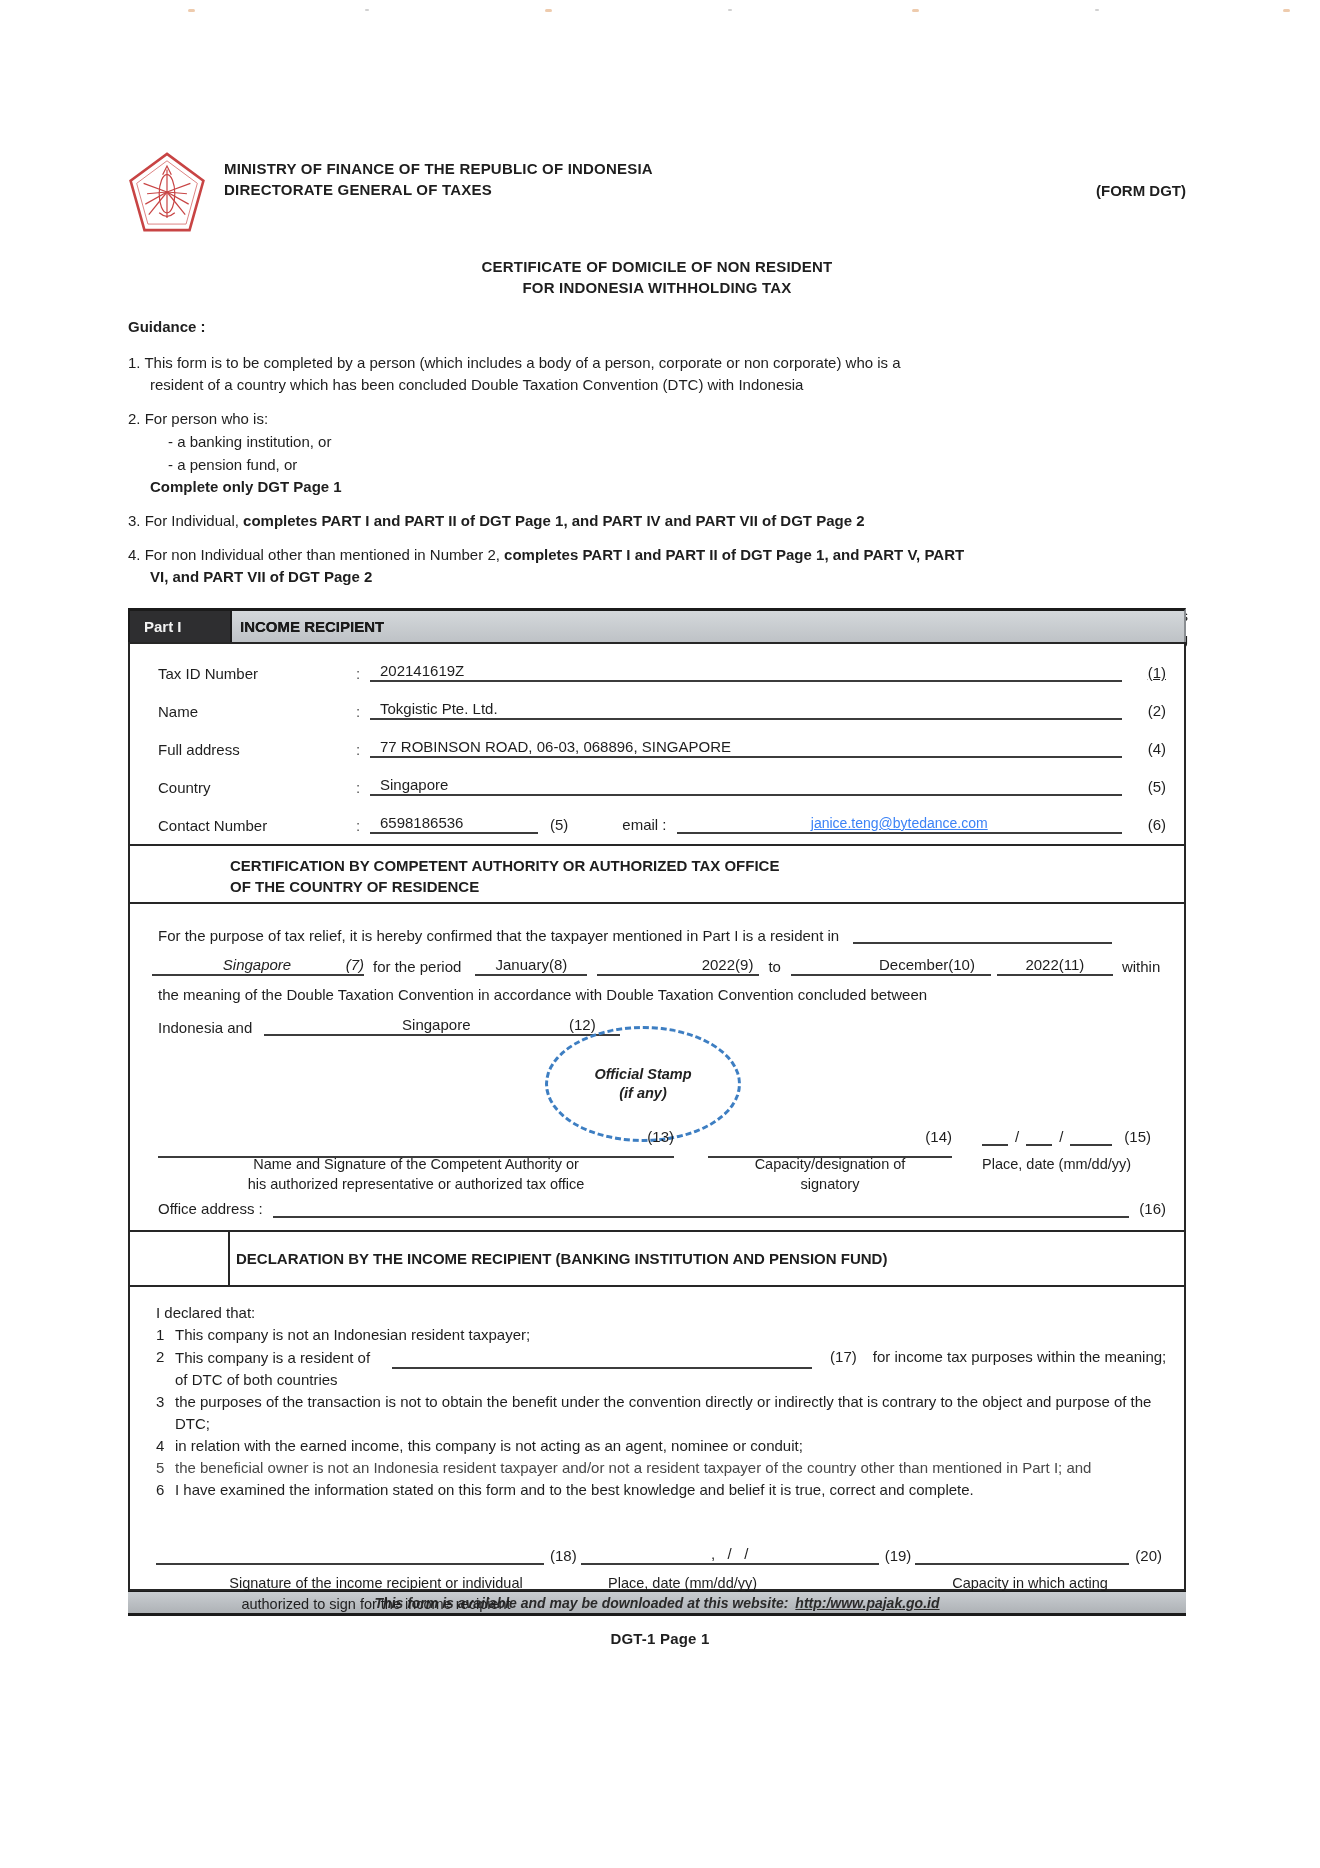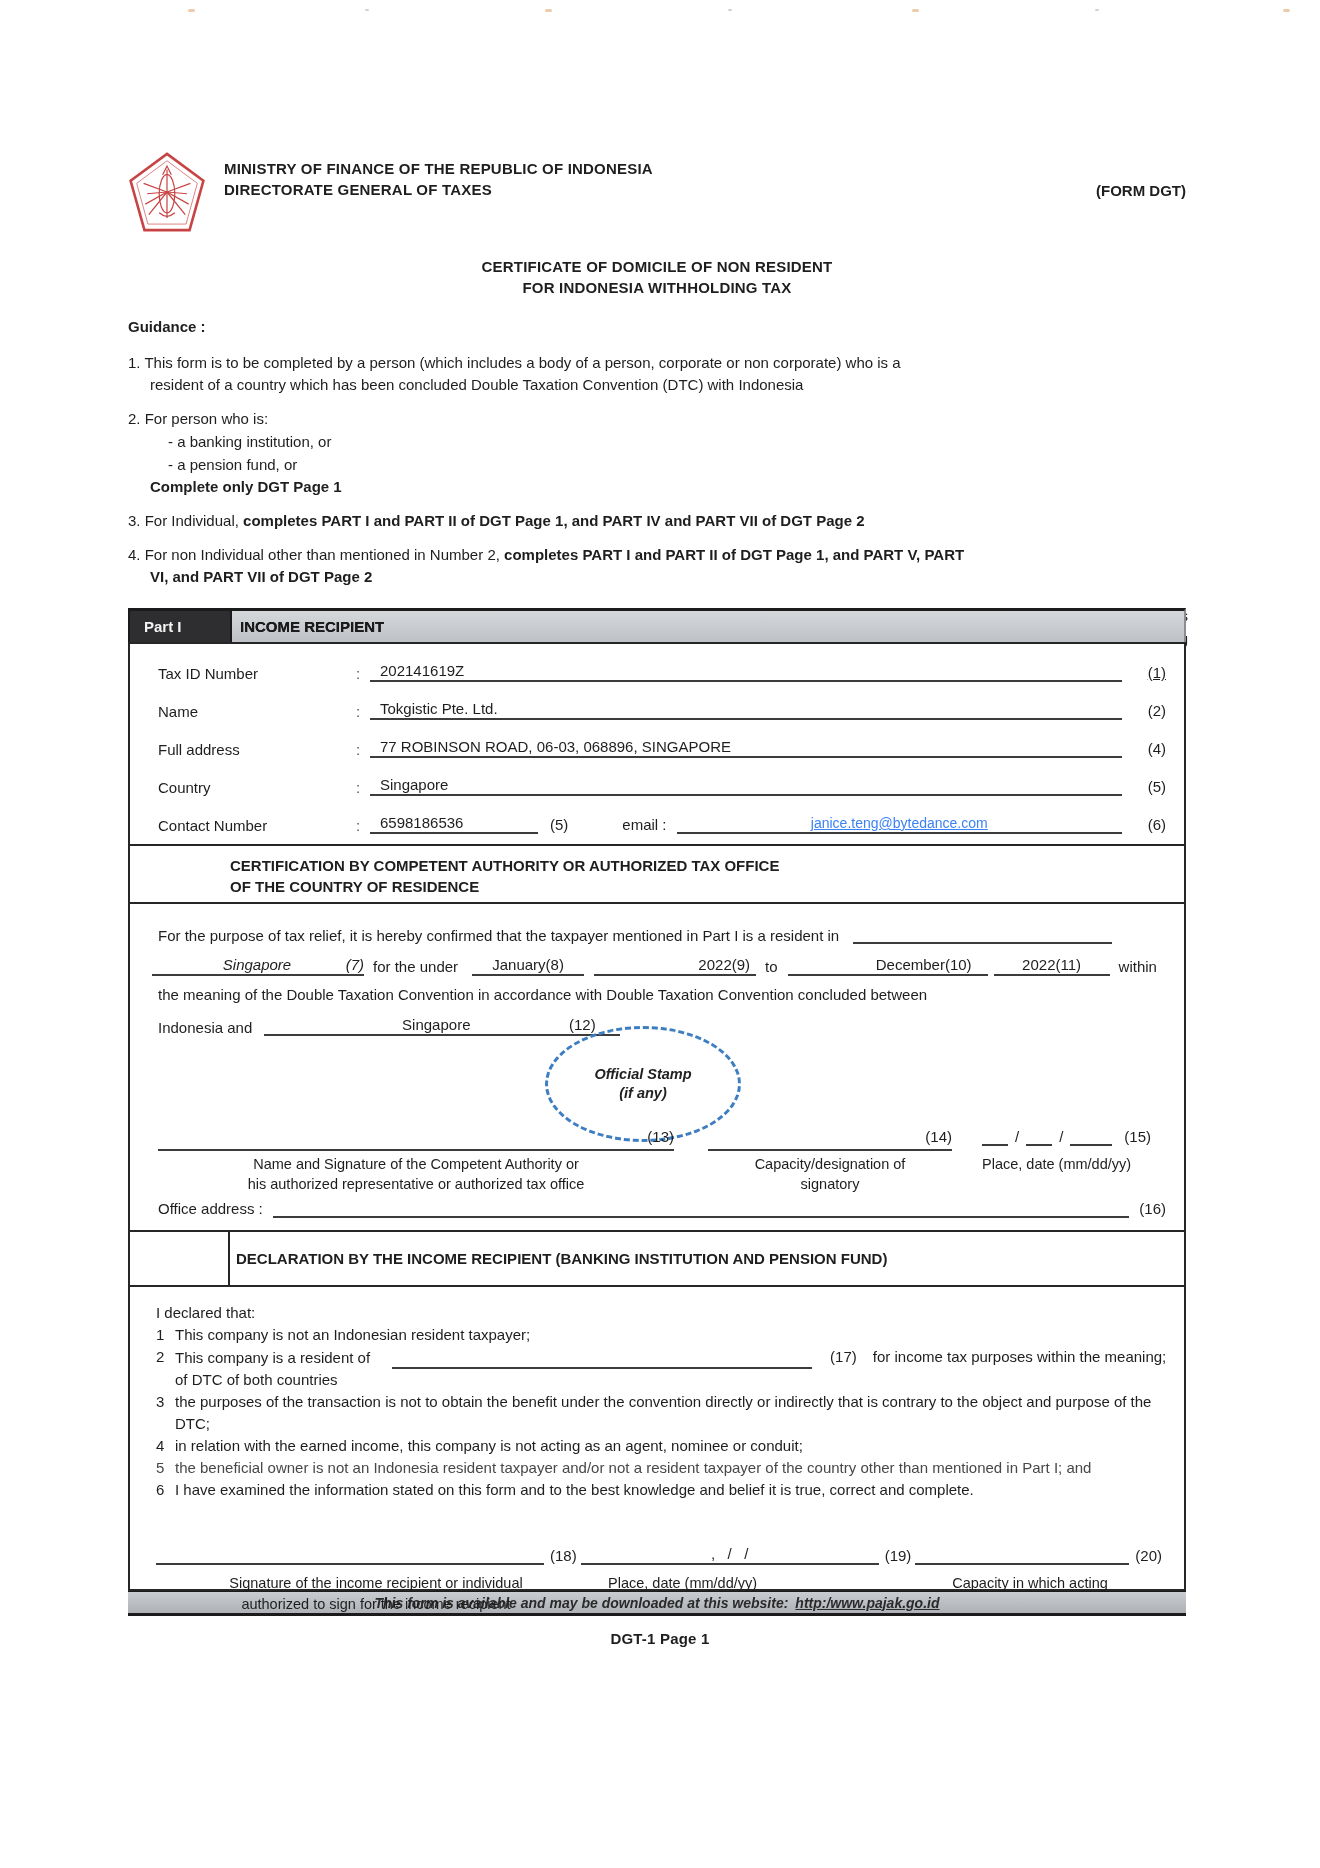--- a/index.html
+++ b/index.html
@@ -76,21 +76,21 @@
   .cert-l3 { position:absolute; left:28px; top:82px; }
   .cert-l4 { position:absolute; left:28px; top:112px; display:flex; align-items:flex-end; }
   .b-dtc { width:356px; margin-left:12px; display:flex; }
   .b-dtc .sp1 { flex:1.4; } .b-dtc .sp2 { flex:1; } .b-dtc .sp3 { flex:0.25; }
 
   .stamp { position:absolute; left:415px; top:122px; width:196px; height:116px;
            border:3px dashed #3d7ec2; border-radius:50%;
            display:flex; flex-direction:column; align-items:center; justify-content:center; }
   .stamp div { font-weight:bold; font-style:italic; font-size:14.5px; line-height:19px; color:#222; }
 
-  .sigline { border-bottom:2px solid #3c3c3c; text-align:right; padding-bottom:4px; }
+  .sigline { border-bottom:2px solid #3c3c3c; text-align:right; padding-bottom:11px; }
   .c13 { position:absolute; left:28px; top:224px; width:516px; }
   .c14 { position:absolute; left:578px; top:224px; width:244px; }
   .c15 { position:absolute; left:852px; top:224px; display:flex; align-items:flex-end; }
   .dshort { border-bottom:2px solid #3c3c3c; height:18px; }
   .d1 { width:26px; } .d2 { width:26px; } .d3 { width:42px; }
   .c15 .sl { margin:0 7px; padding-bottom:1px; }
   .c15 .r { margin-left:12px; padding-bottom:1px; }
   .sig-label { position:absolute; text-align:center; font-size:14.5px; line-height:20px; }
   .l13 { left:28px; top:250px; width:516px; }
   .l14 { left:578px; top:250px; width:244px; }
@@ -256,21 +256,21 @@
         <span class="txt">For the purpose of tax relief, it is hereby confirmed that the taxpayer mentioned in Part I is a resident in</span>
         <span class="tail"></span>
       </div>
       <div class="cert-l2">
         <span class="blank b-res">
           <span class="sp1"></span>
             <span class="it">Singapore</span>
             <span class="sp2"></span>
             <span class="it">(7)</span>
         </span>
-        <span class="sep">for the under</span>
+        <span class="sep">for the period</span>
         <span class="blank b-m1">January(8)</span>
         <span class="blank b-y1">2022(9)</span>
         <span class="sep">to</span>
         <span class="blank b-m2">December(10)</span>
         <span class="blank b-y2">2022(11)</span>
         <span class="sep">within</span>
       </div>
       <div class="cert-l3">the meaning of the Double Taxation Convention in accordance with Double Taxation Convention concluded between</div>
       <div class="cert-l4">
         <span>Indonesia and</span>

